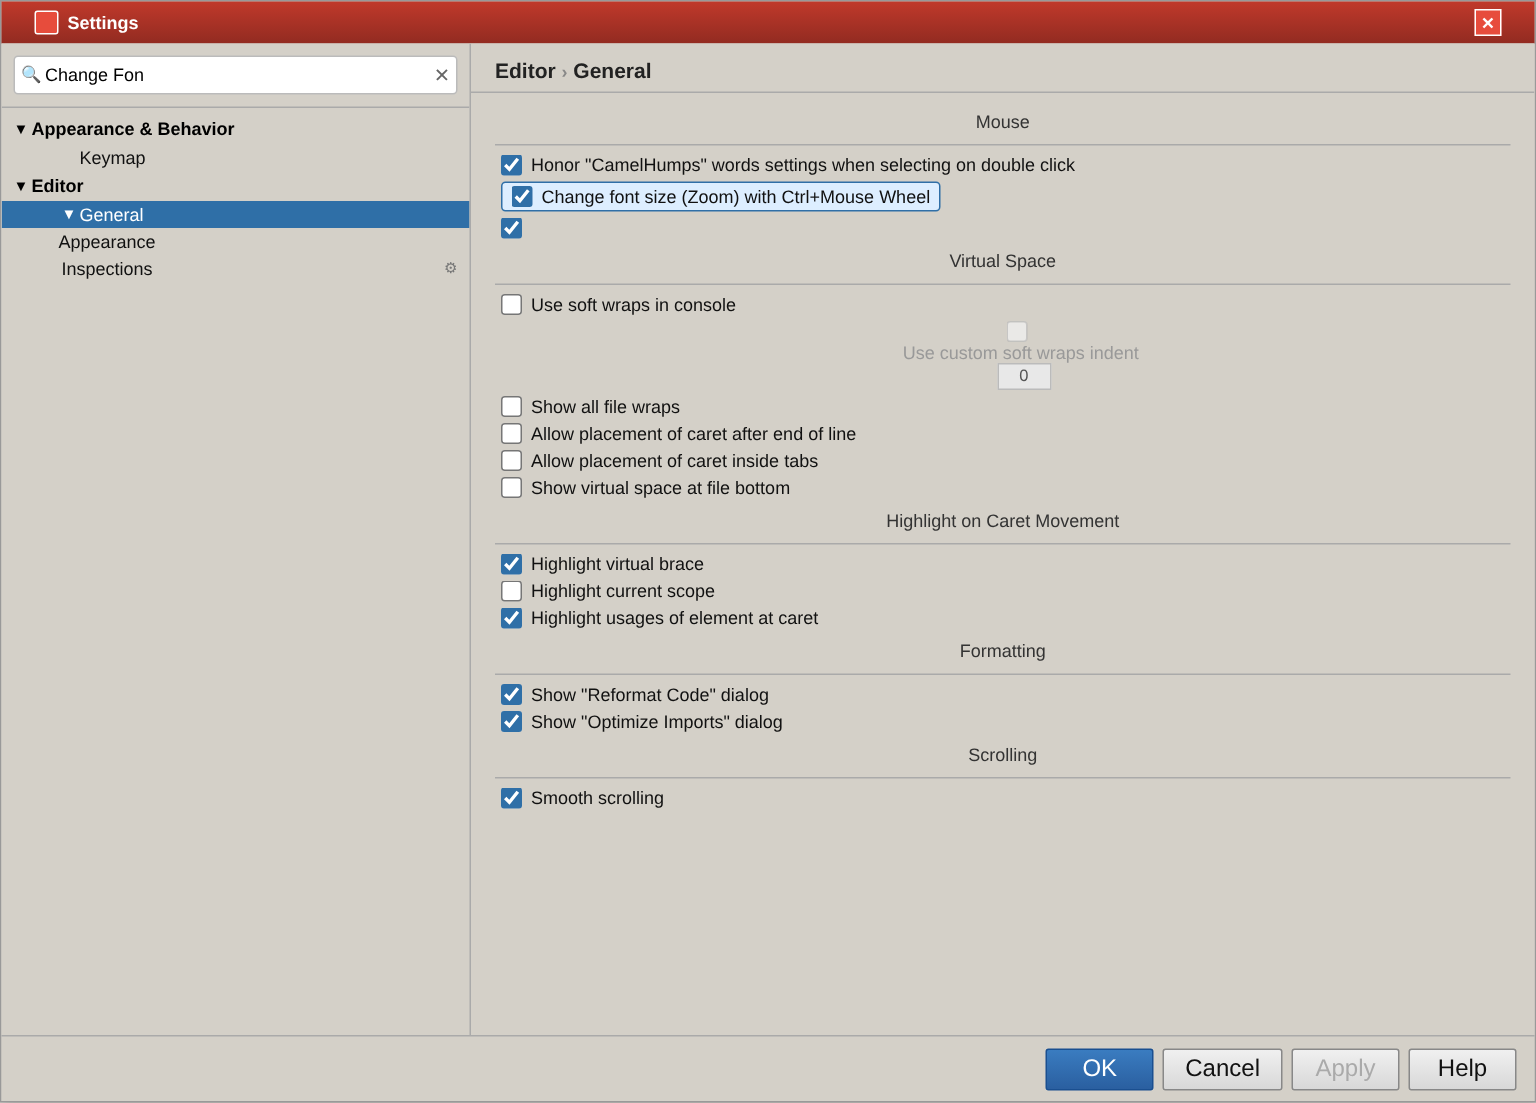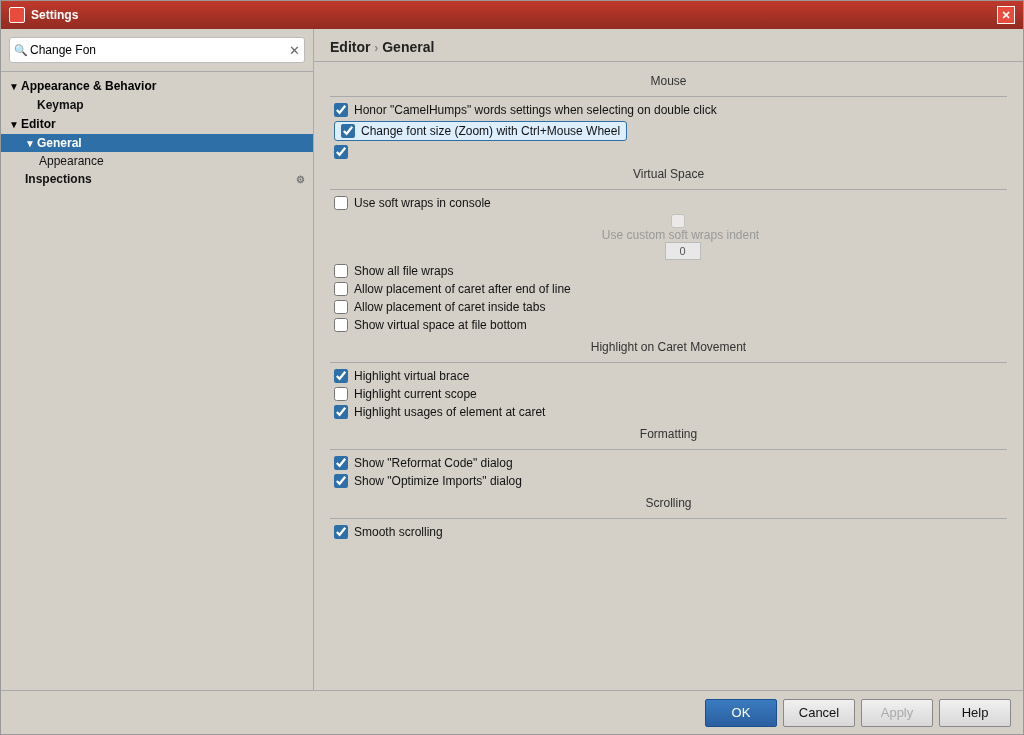--- a/index.html
+++ b/index.html
@@ -21,21 +21,21 @@
       border: 1px solid #999;
       display: flex;
       flex-direction: column;
       box-shadow: 2px 2px 8px rgba(0,0,0,0.5);
     }
     .title-bar {
       background: linear-gradient(to bottom, #c0392b, #922b21);
       height: 28px;
       display: flex;
       align-items: center;
-      padding: 0 8px;
+      padding: 0 22px;
       color: white;
       font-size: 12px;
       font-weight: bold;
       flex-shrink: 0;
     }
     .title-bar .title-icon {
       width: 16px;
       height: 16px;
       margin-right: 6px;
       background: #e74c3c;
@@ -141,22 +141,21 @@
       align-items: center;
       font-size: 12px;
       cursor: pointer;
     }
     .tree-group-label .arrow {
       width: 12px;
       font-size: 10px;
       display: inline-block;
     }
     .tree-child {
-      padding-left: 24px;
-      font-weight: bold;
+      padding-left: 40px;
     }
     .tree-child-2 {
       padding-left: 38px;
     }
     .sidebar-indicator {
       margin-left: auto;
       color: #777;
       font-size: 10px;
     }
     
@@ -270,21 +269,21 @@
       padding: 0 12px;
       gap: 6px;
       flex-shrink: 0;
     }
     .footer-btn {
       height: 28px;
       min-width: 72px;
       padding: 0 14px;
       background: linear-gradient(to bottom, #f0f0f0, #d8d8d8);
       border: 1px solid #888;
-      font-size: 13px;
+      font-size: 16px;
       cursor: pointer;
       color: #111;
       border-radius: 2px;
     }
     .footer-btn.primary {
       background: linear-gradient(to bottom, #3a7cc0, #2a5fa0);
       color: white;
       border: 1px solid #1a4f90;
     }
     .footer-btn.disabled {

